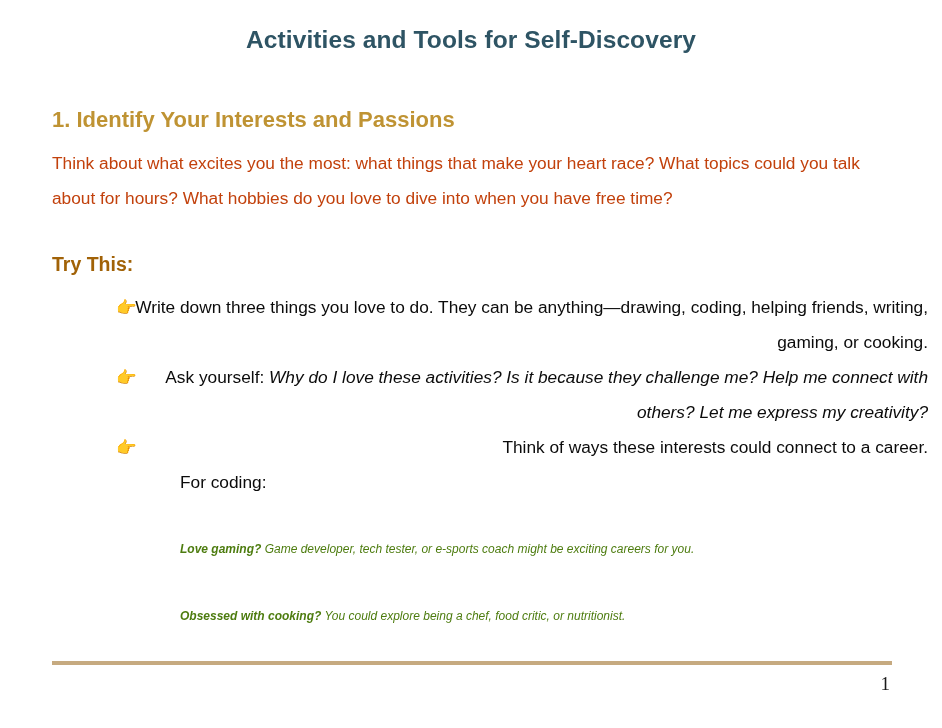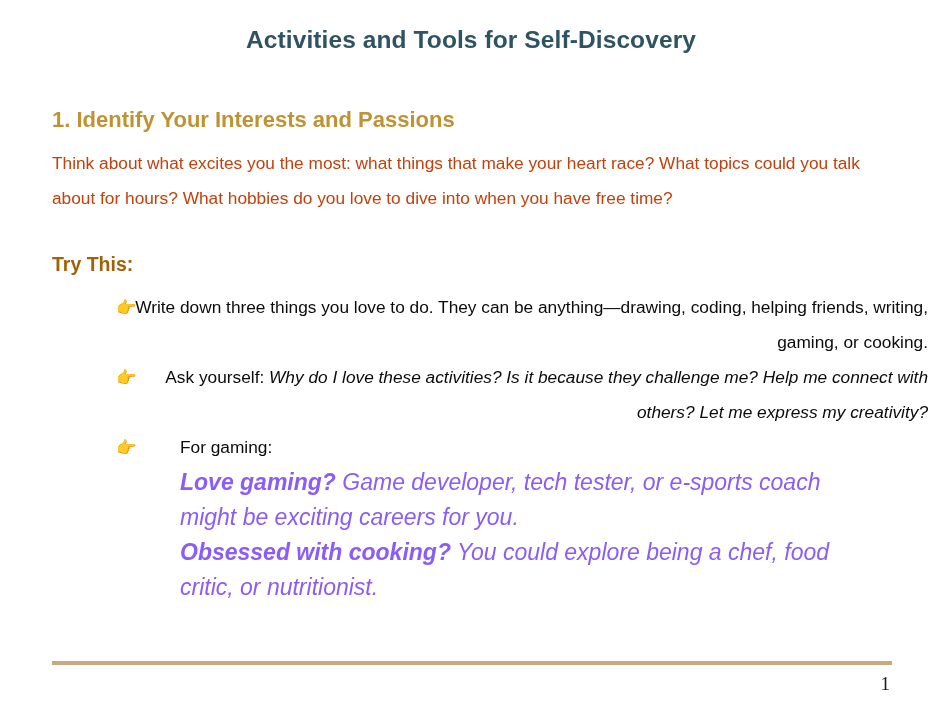--- a/index.html
+++ b/index.html
@@ -106,24 +106,25 @@
   .example-block {
     margin: 0 0 0 128px;
     width: 700px;
   }
   .example-label {
     font-size: 17.3px;
     color: #0b0b0b;
     line-height: 35px;
   }
   .example-line {
-    font-size: 23px;
-    color: #8b5cf6;
+    font-size: 12px;
+    color: #4d7c0f;
     line-height: 35px;
     font-style: italic;
+    margin-top: 32px;
   }
   .example-line .cue {
     font-weight: bold;
     font-style: italic;
   }
 
   
   .footer-rule {
     position: absolute;
     left: 52px;
@@ -168,26 +169,29 @@
 
       <li class="bullet-item">
         <span class="marker">👉</span>
         <span class="bullet-item-text">
           <span>Ask yourself: </span><em>Why do I love these activities? Is it because they challenge me? Help me connect with others? Let me express my creativity?</em>
         </span>
       </li>
 
       <li class="bullet-item">
         <span class="marker">👉</span>
+        <span class="bullet-item-text">
+          <span>Think of ways these interests could connect to a career.</span>
+        </span>
       </li>
 
     </ul>
 
     <div class="example-block">
-      <div class="example-label">For gaming:</div>
+      <div class="example-label">For coding:</div>
 
       <div class="example-line">
         <span class="cue">Love gaming?</span><span> Game developer, tech tester, or e-sports coach might be exciting careers for you.</span>
       </div>
 
       <div class="example-line">
         <span class="cue">Obsessed with cooking?</span><span> You could explore being a chef, food critic, or nutritionist.</span>
       </div>
     </div>
 

